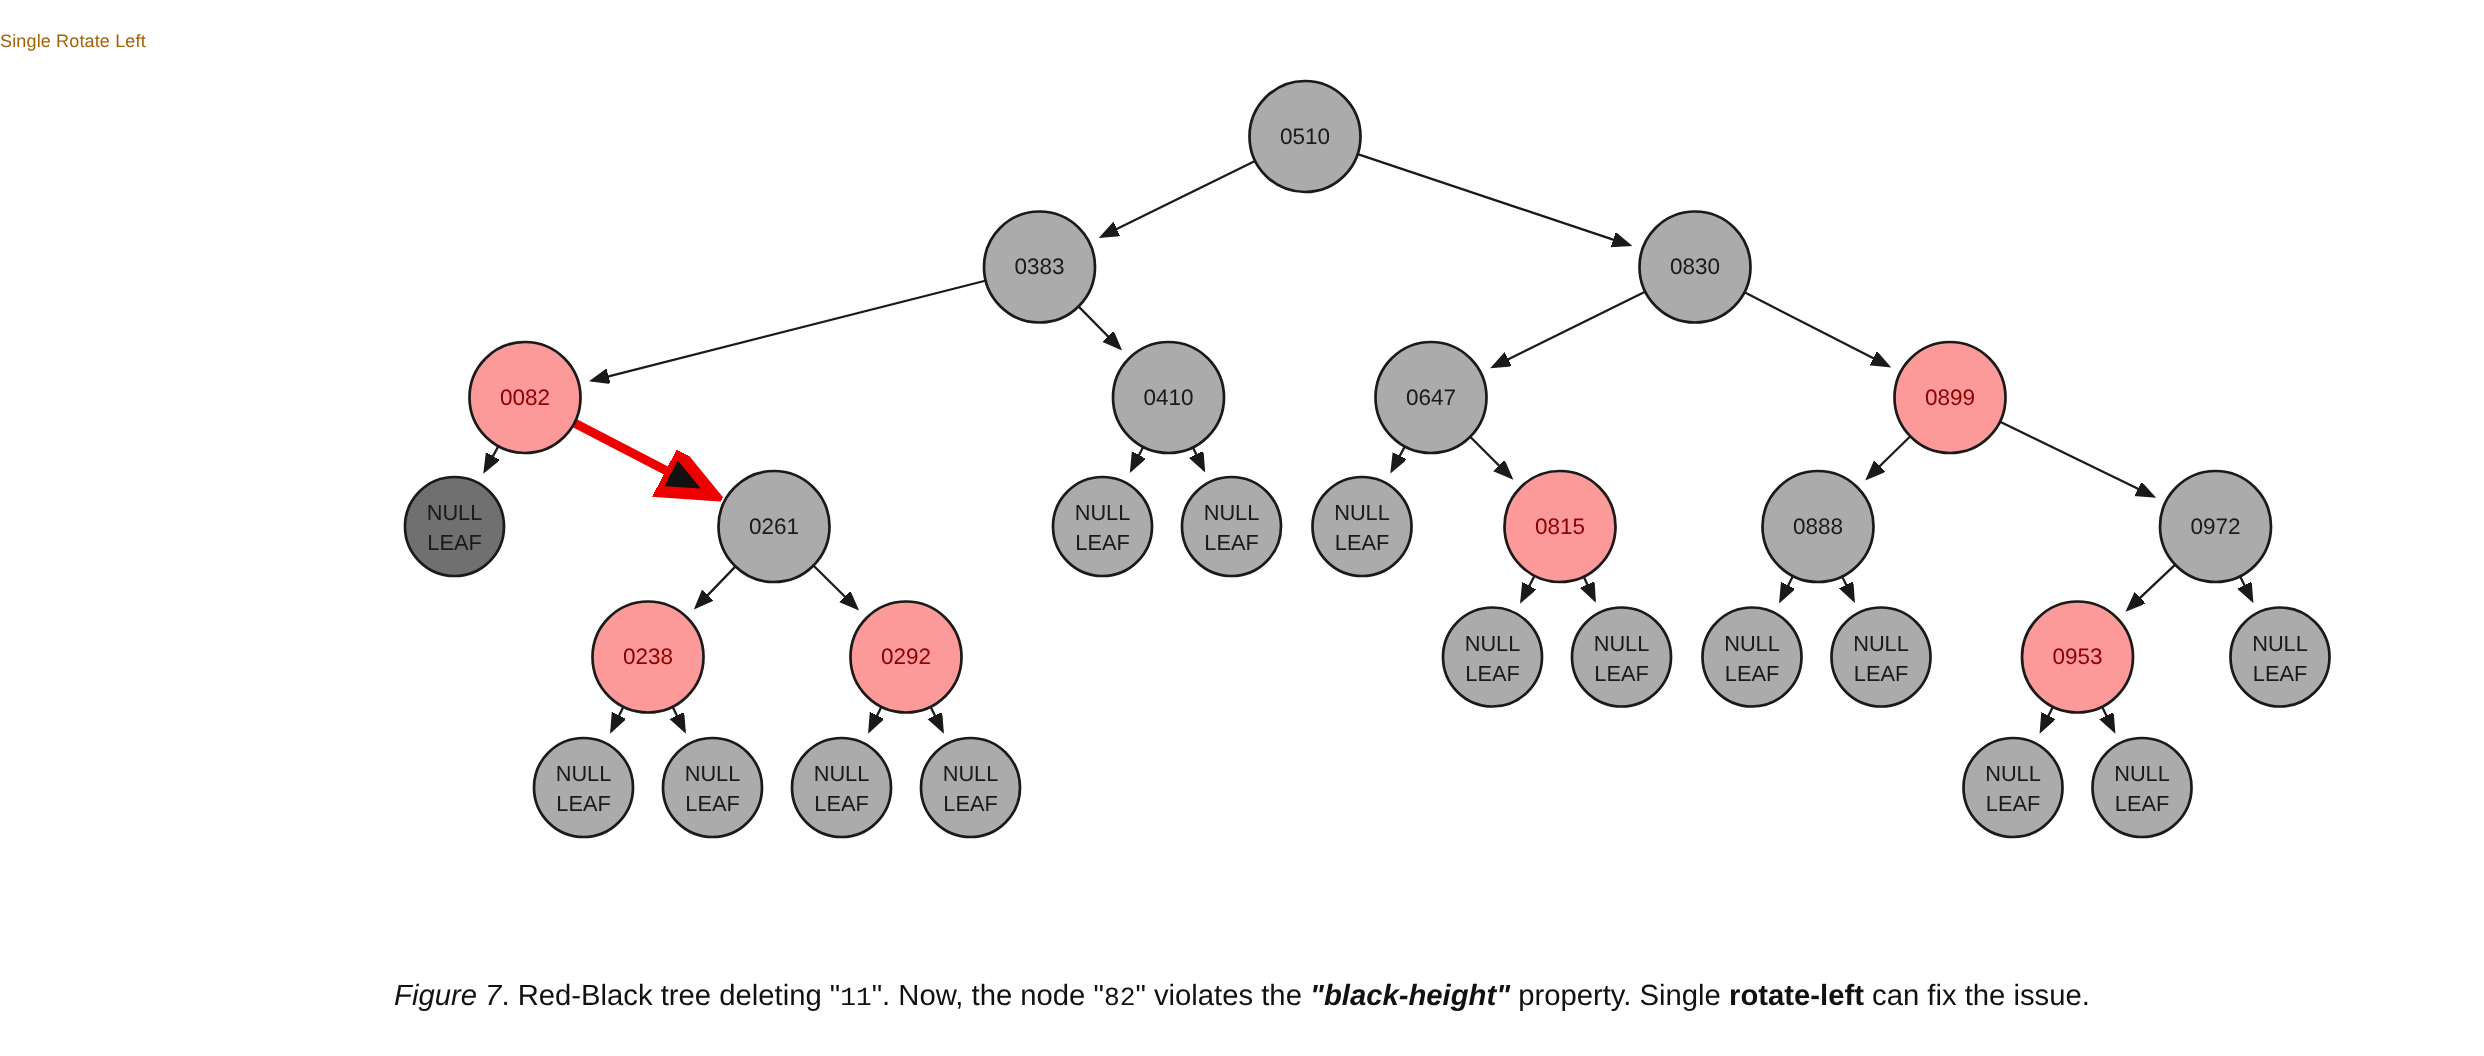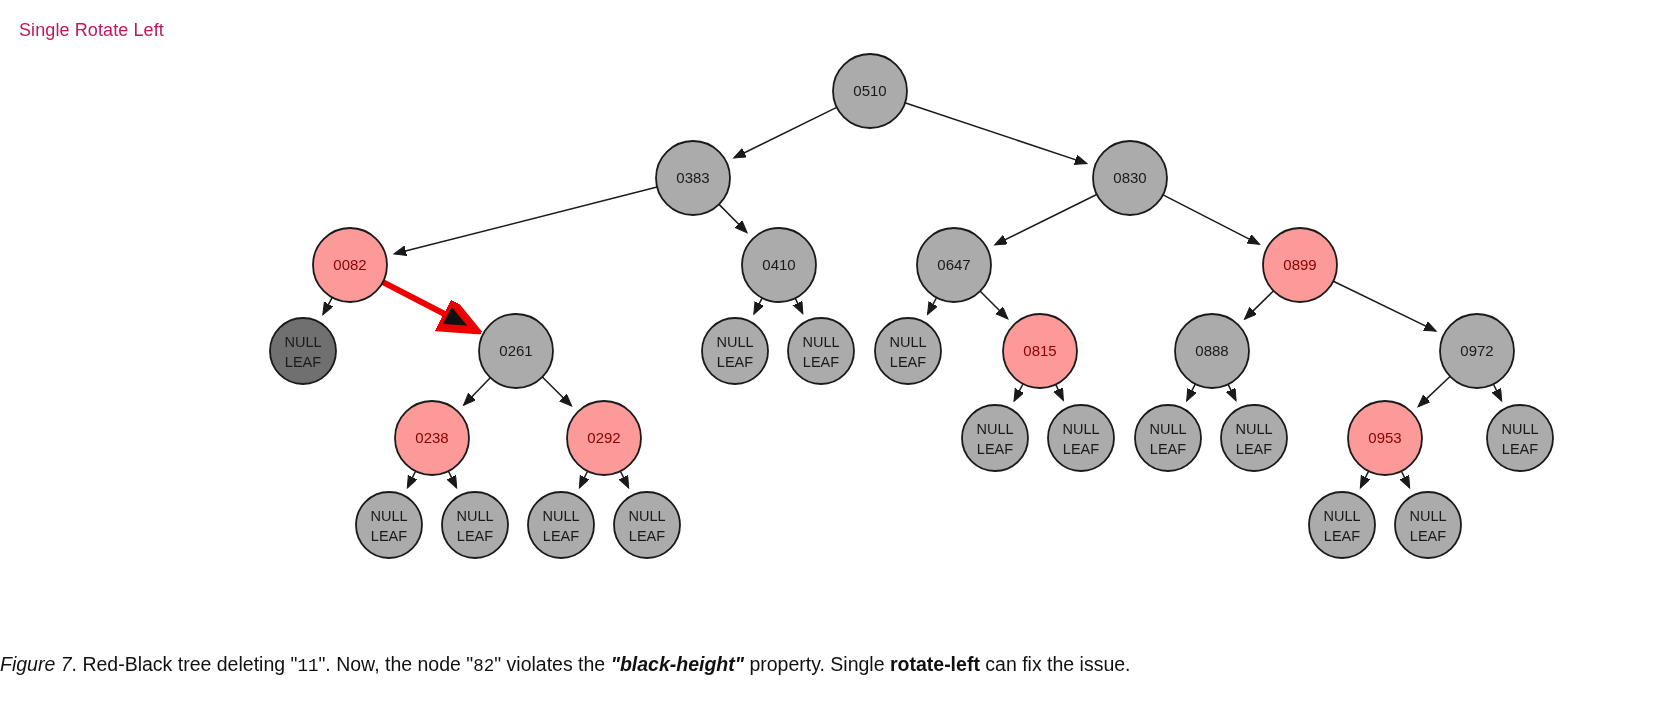--- a/index.html
+++ b/index.html
@@ -9,24 +9,24 @@
   }
   body {
     width: 1656px;
     height: 704px;
     position: relative;
     font-family: "Liberation Sans", sans-serif;
     overflow: hidden;
   }
   #page-title {
     position: absolute;
-    left: 19px;
+    left: 0;
     top: 20px;
-    font-size: 18px;
-    color: #be185d;
+    font-size: 12px;
+    color: #a16207;
     letter-spacing: 0.1px;
     white-space: nowrap;
   }
   #tree-canvas {
     position: absolute;
     left: 0;
     top: 0;
     width: 1656px;
     height: 620px;
   }
@@ -37,20 +37,21 @@
     dominant-baseline: middle;
   }
   .node-label.small {
     font-size: 14.5px;
   }
   #figure-caption {
     position: absolute;
     left: 0;
     top: 652px;
     width: 1656px;
+    text-align: center;
     font-size: 19.5px;
     color: #111111;
     line-height: 1.3;
   }
   #figure-caption .fig-lead {
     font-style: italic;
   }
   #figure-caption .mono {
     font-family: "Liberation Mono", monospace;
     font-size: 17.5px;

